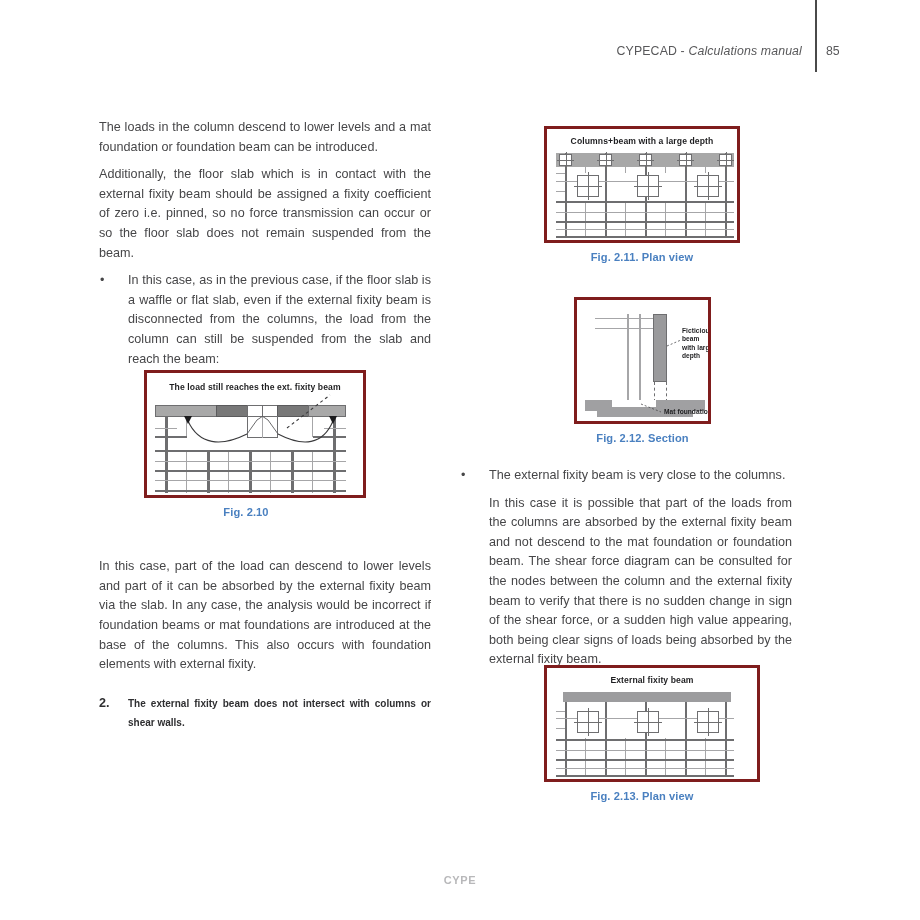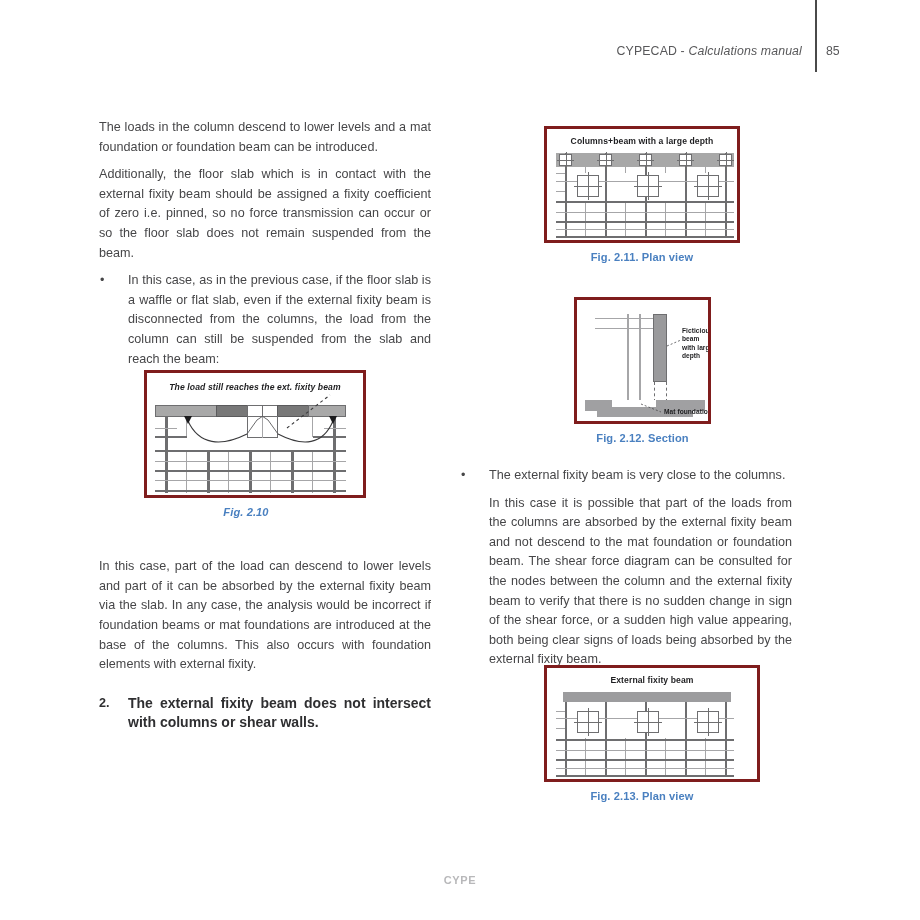--- a/index.html
+++ b/index.html
@@ -94,21 +94,21 @@
   .num-item .num {
     position: absolute;
     left: 0px;
     top: 0;
     font-size: 12.6px;
     line-height: 19.6px;
     font-weight: bold;
     color: #2f2f31;
   }
   .num-item .htext {
-    font-size: 14px;
+    font-size: 10px;
     line-height: 19.6px;
     font-weight: bold;
     color: #2f2f31;
     text-align: justify;
     margin: 0;
   }
   .indent {
     padding-left: 29px;
   }
 
@@ -214,21 +214,21 @@
   <div class="bullet-item">
     <span class="dot">•</span>
     <p class="body">The external fixity beam is very close to the columns.</p>
   </div>
   <div class="gap-s"></div>
   <div class="indent">
     <p class="body">In this case it is possible that part of the loads from the columns are absorbed by the external fixity beam and not descend to the mat foundation or foundation beam. The shear force diagram can be consulted for the nodes between the column and the external fixity beam to verify that there is no sudden change in sign of the shear force, or a sudden high value appearing, both being clear signs of loads being absorbed by the external fixity beam.</p>
   </div>
 </div>
 
-<div class="figure" style="left:144px; top:370px; width:204px;font-style:italic;">
+<div class="figure" style="left:144px; top:370px; width:204px;">
   <div class="fig-frame" style="width:222px; height:128px;">
     <div class="fig-title" style="margin-top:9px;">The load still reaches the ext. fixity beam</div>
 
     <div class="gl" style="left:18px;  top:42px; width:3px; height:78px;"></div>
     <div class="gl" style="left:60px;  top:78px; width:3px; height:42px;"></div>
     <div class="gl" style="left:102px; top:78px; width:3px; height:42px;"></div>
     <div class="gl" style="left:144px; top:78px; width:3px; height:42px;"></div>
     <div class="gl" style="left:186px; top:42px; width:3px; height:78px;"></div>
     <div class="gl" style="left:101px; top:42px; width:2px; height:22px;"></div>
 

